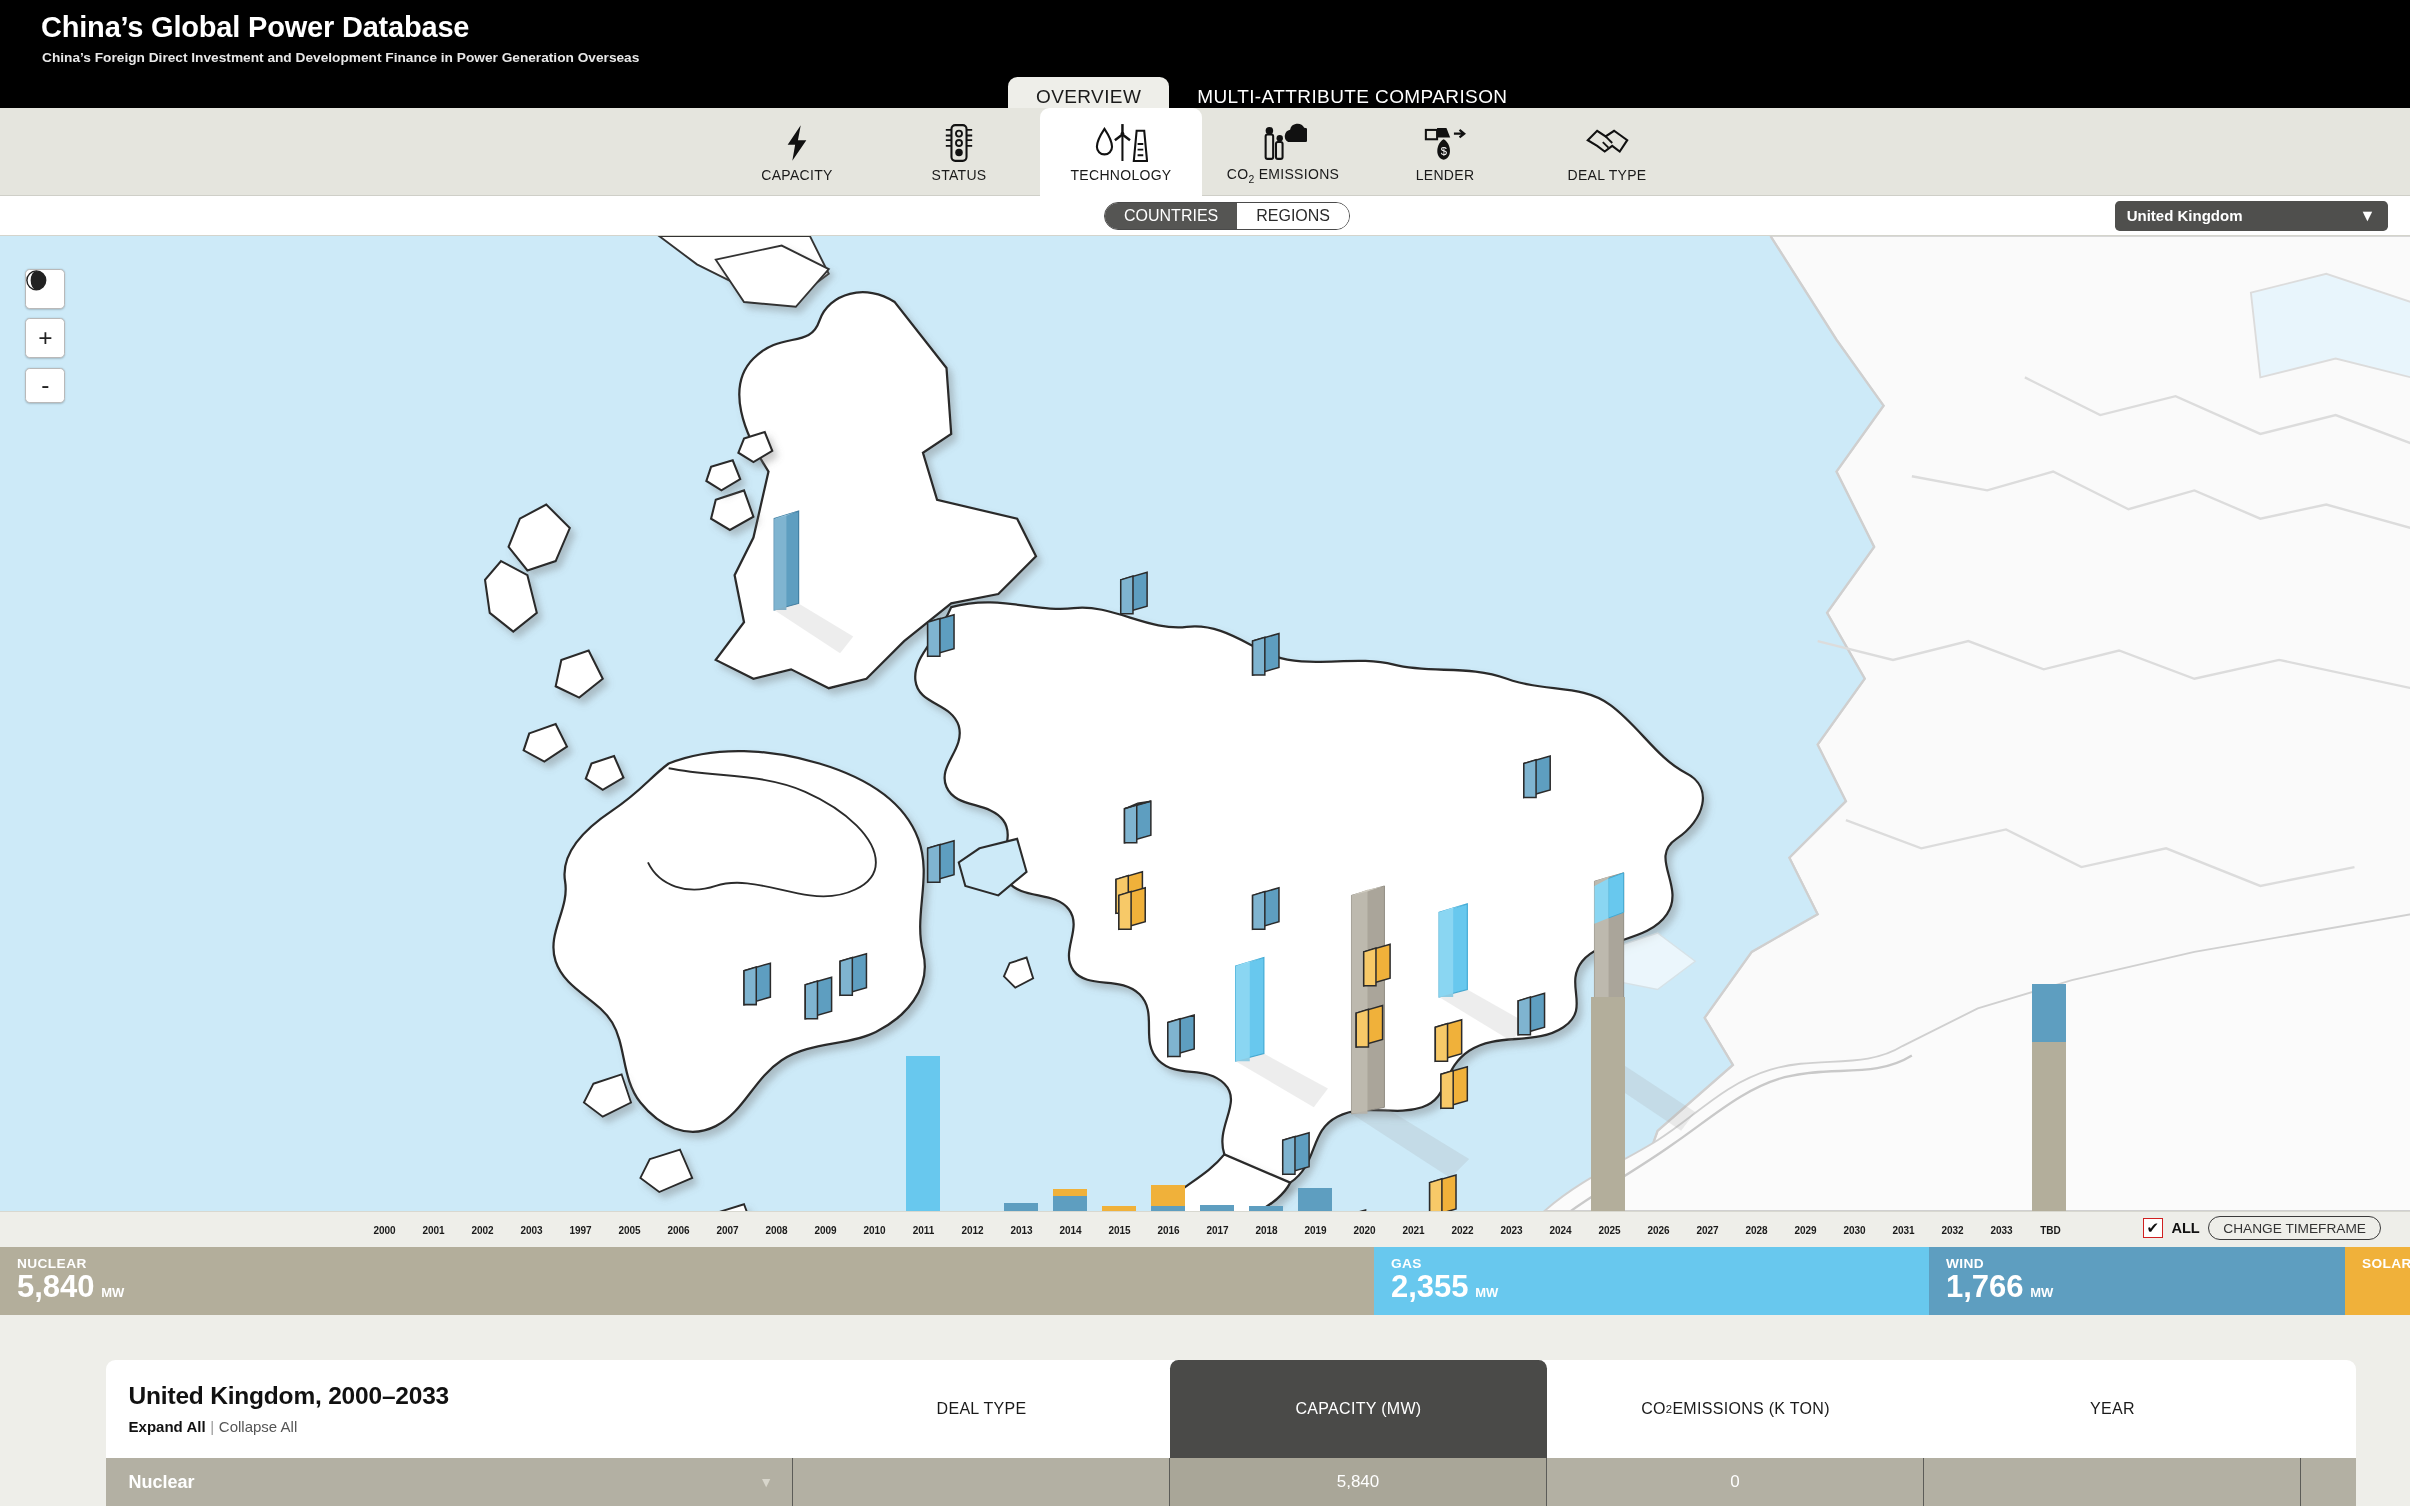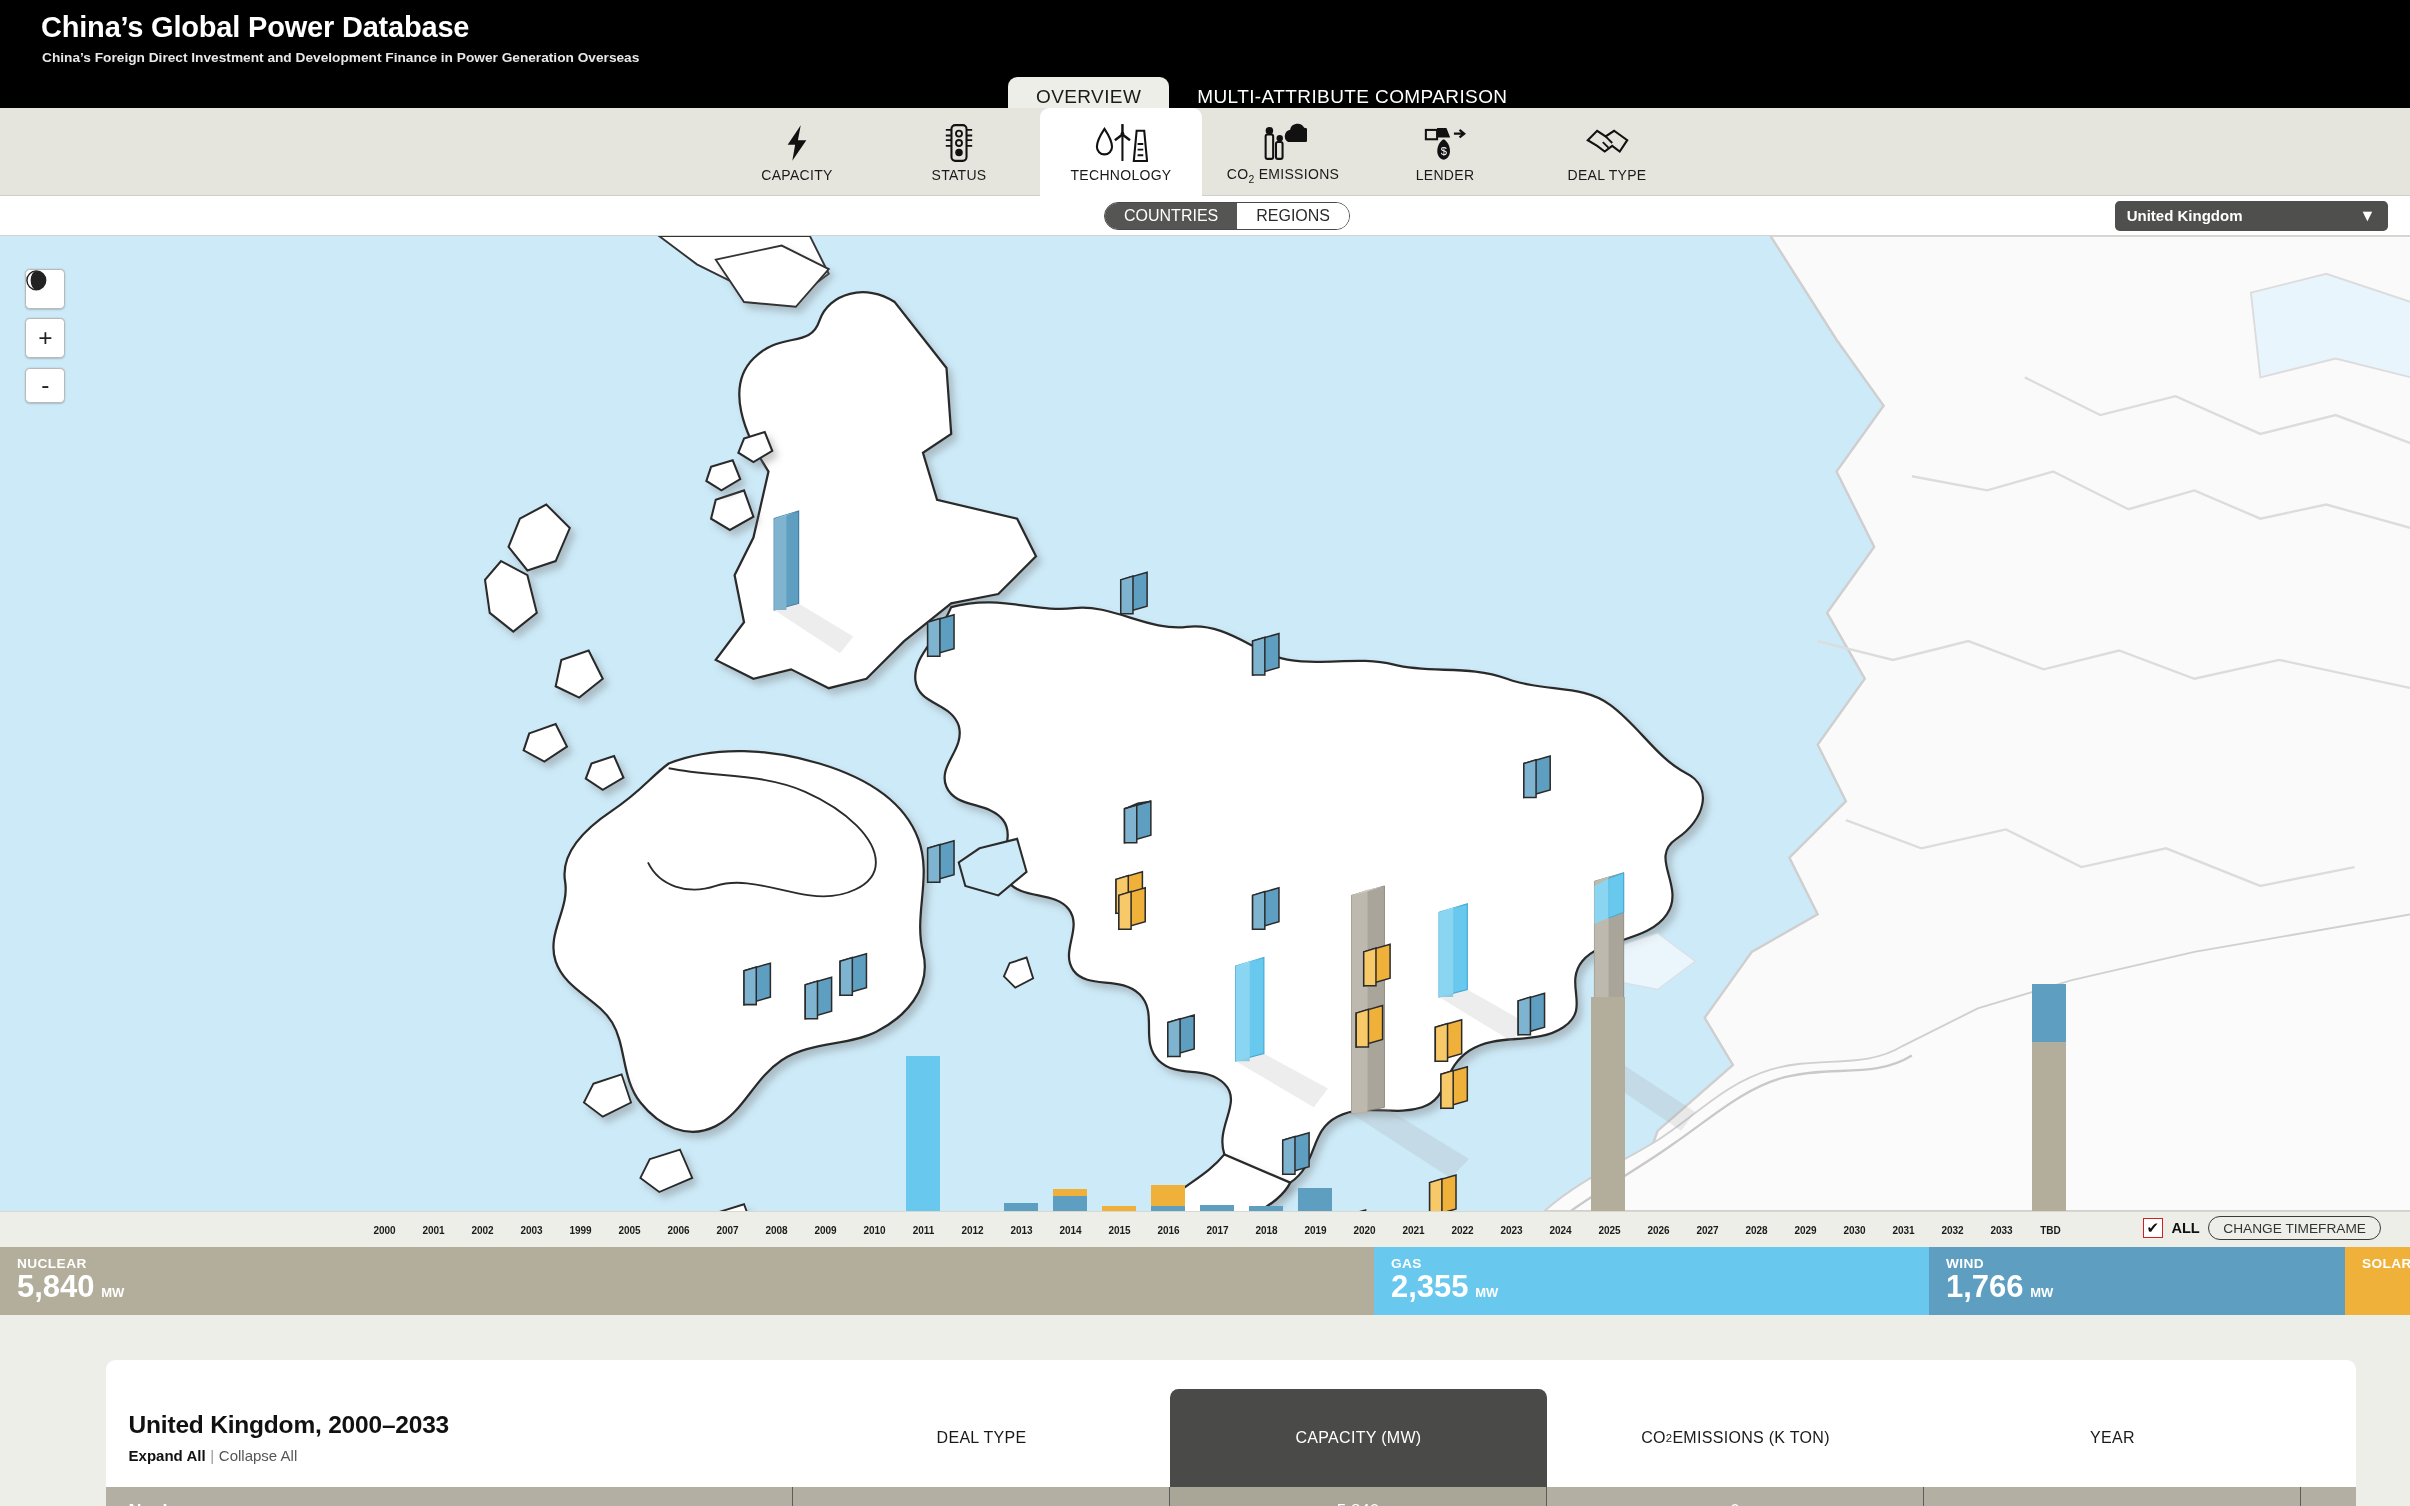--- a/index.html
+++ b/index.html
@@ -142,21 +142,21 @@
 
   
   .tablewrap {
     position: absolute; top: 1315px; left: 0; width: 2411px; height: 191px;
     background: #eeeee9;
   }
   .card {
     position: absolute; left: 106px; top: 45px; width: 2250px; height: 146px;
     background: #ffffff; border-radius: 9.4px 9.4px 0 0; overflow: hidden;
   }
-  .card-head { position: relative; height: 98px; margin-top: 29px; }
+  .card-head { position: relative; height: 98px; }
   .card-title {
     position: absolute; left: 22.6px; top: 21.7px;
     font-size: 24.5px; font-weight: bold; color: #111; letter-spacing: -0.2px;
   }
   .card-links { position: absolute; left: 22.6px; top: 58px; font-size: 15px; color: #444; }
   .card-links b { color: #111; }
   .card-links span.sep { color: #999; margin: 0 4.7px; }
   .card-links a { color: #555; text-decoration: none; cursor: pointer; }
 
   .colheads { position: absolute; left: 687px; top: 0; height: 98px; display: flex; }
@@ -591,21 +591,21 @@
         </div>
       </div>
   </div>
 
   <div class="axis">
     <div class="years" id="years">
         <div class="yr">2000</div>
         <div class="yr">2001</div>
         <div class="yr">2002</div>
         <div class="yr">2003</div>
-        <div class="yr">1999</div>
+        <div class="yr">1997</div>
         <div class="yr">2005</div>
         <div class="yr">2006</div>
         <div class="yr">2007</div>
         <div class="yr">2008</div>
         <div class="yr">2009</div>
         <div class="yr">2010</div>
         <div class="yr">2011</div>
         <div class="yr">2012</div>
         <div class="yr">2013</div>
         <div class="yr">2014</div>

